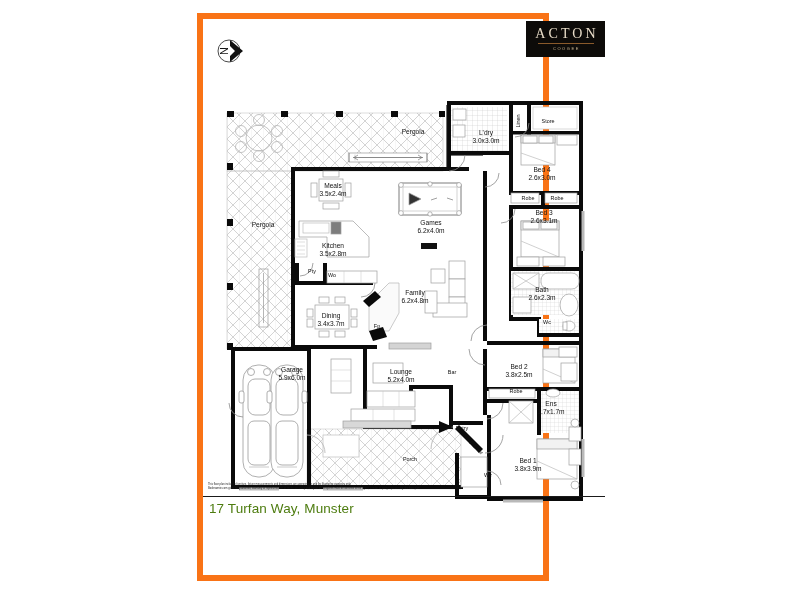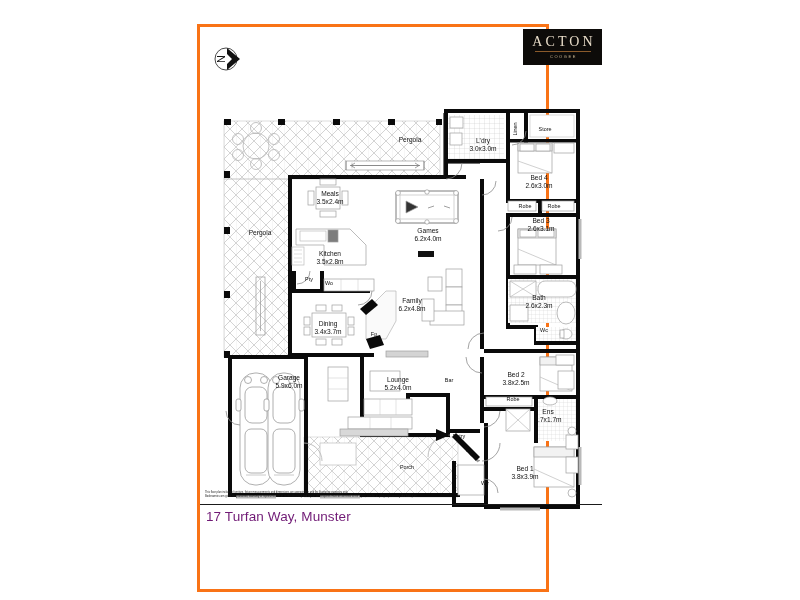--- a/index.html
+++ b/index.html
@@ -1,40 +1,40 @@
 <!DOCTYPE html>
 <html><head>
 <meta charset="utf-8">
 <style>
   html,body{margin:0;padding:0;background:#ffffff;}
   body{width:800px;height:600px;overflow:hidden;font-family:"Liberation Sans",sans-serif;}
   #page{position:relative;width:800px;height:600px;background:#ffffff;}
 
   
-  #frame{position:absolute;left:197px;top:24px;width:352px;height:568px;border:3px solid #f97316;background:#fff;box-sizing:border-box;}
+  #frame{position:absolute;left:197px;top:13px;width:352px;height:568px;border:6px solid #f97316;background:#fff;box-sizing:border-box;}
 
   
   #logo{position:absolute;left:323px;top:2px;width:79px;height:36px;background:#0d0b09;display:flex;flex-direction:column;align-items:center;justify-content:center;box-sizing:border-box;}
   #logo .lg-main{color:#e8dcc8;font-size:14px;letter-spacing:3.1px;font-family:"Liberation Serif",serif;line-height:14px;padding-left:3px;}
   #logo .lg-rule{width:56px;height:1px;background:#8a5a2b;margin:2px 0 2px 0;}
   #logo .lg-sub{color:#cbb894;font-size:4px;letter-spacing:1.6px;font-family:"Liberation Sans",sans-serif;padding-left:2px;}
 
   
   #north{position:absolute;left:12px;top:16px;width:32px;height:32px;}
   #north svg{display:block;}
 
   
   #plan{position:absolute;left:0px;top:72px;width:402px;height:418px;}
   #plan svg{display:block;}
 
   
   #discl{position:absolute;left:5px;top:464px;width:392px;}
   #discl .dline{font-size:2.6px;line-height:3.6px;color:#1b1b1b;white-space:nowrap;letter-spacing:.02px;}
   #divider{position:absolute;left:0px;top:477px;width:402px;height:1px;background:#1a1a1a;}
-  #title{position:absolute;left:6px;top:482px;font-size:13.5px;color:#701a75;font-family:"Liberation Sans",sans-serif;letter-spacing:.1px;}
+  #title{position:absolute;left:6px;top:482px;font-size:13.5px;color:#4d7c0f;font-family:"Liberation Sans",sans-serif;letter-spacing:.1px;}
 
   text{font-family:"Liberation Sans",sans-serif;fill:#111111;}
 </style>
 </head>
 <body>
 
 <div id="page">
 
   <div id="frame">
 

